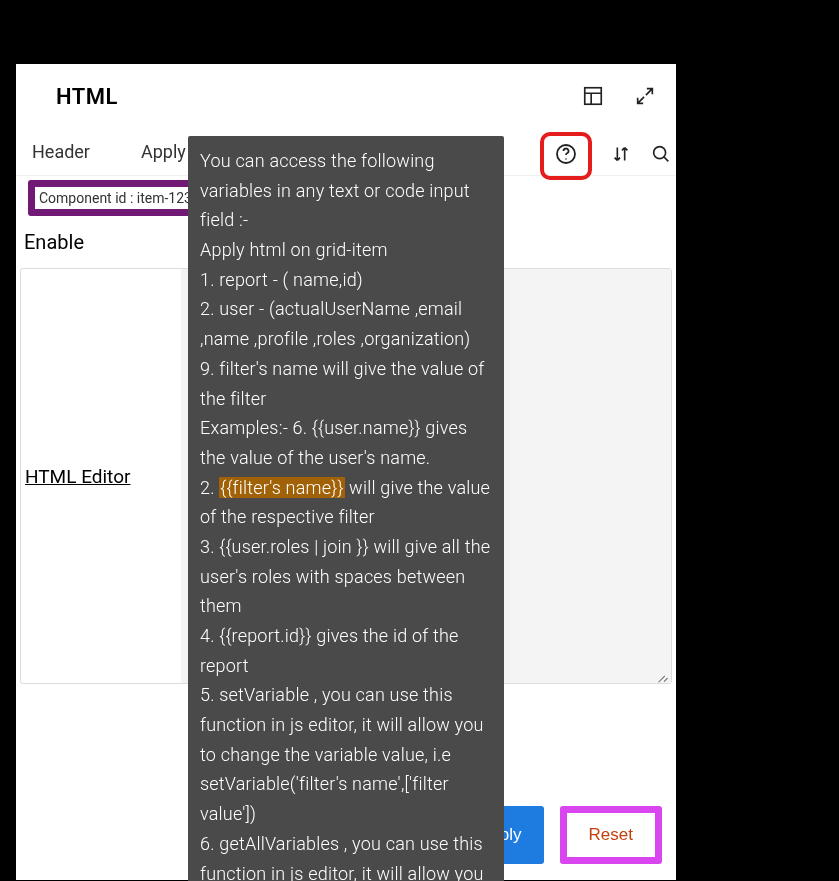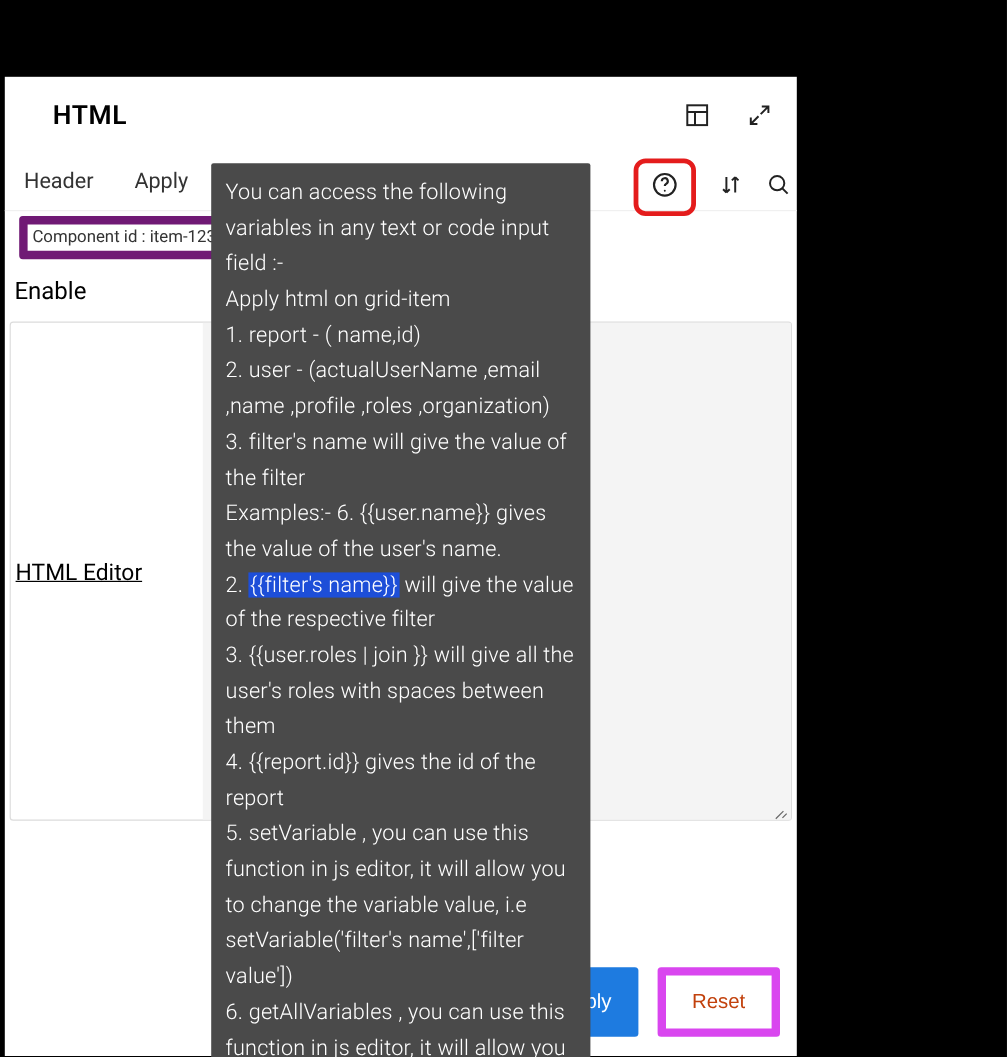--- a/index.html
+++ b/index.html
@@ -4,42 +4,42 @@
 <style>
   * { box-sizing: border-box; margin: 0; padding: 0; }
   html, body {
     width: 839px; height: 881px;
     background: #000;
     font-family: -apple-system, BlinkMacSystemFont, "Segoe UI", Roboto, Arial, sans-serif;
     overflow: hidden;
   }
   .panel {
     position: absolute;
-    left: 4px; top: 64px;
+    left: 16px; top: 64px;
     width: 660px; height: 816px;
     background: #fff;
   }
   
   .topbar {
     height: 64px;
     display: flex; align-items: center;
     padding: 0 20px;
     gap: 20px;
   }
   .close-x { font-size: 22px; color: #555; cursor: pointer; }
   .title { font-size: 22px; font-weight: 600; letter-spacing: .5px; }
   .top-icons { margin-left: auto; display: flex; gap: 30px; align-items: center; }
   .ico { width: 22px; height: 22px; display: flex; align-items: center; justify-content: center; color: #222; }
   .ico svg { width: 22px; height: 22px; stroke: #222; fill: none; stroke-width: 1.8; }
   
   .tabrow {
     display: flex; align-items: center;
     padding: 0 16px;
     height: 48px;
-    gap: 34px;
+    gap: 51px;
     border-bottom: 1px solid #f0f0f0;
     position: relative;
   }
   .tab { font-size: 18px; color: #333; cursor: pointer; white-space: nowrap; }
   .dots { font-size: 20px; color: #3b6fd1; letter-spacing: 2px; cursor: pointer; }
   .right-icons {
     position: absolute; right: 4px; top: 4px;
     display: flex; align-items: center; gap: 18px;
   }
   .help-box {
@@ -119,21 +119,21 @@
     color: #fff;
     font-size: 18px;
     line-height: 1.65;
     padding: 10px 12px 12px 12px;
     border-radius: 2px;
     font-weight: 300;
     letter-spacing: .2px;
     z-index: 10;
   }
   .hl {
-    background: #1d4ed8;
+    background: #a16207;
     color: #fff;
     padding: 0 1px;
   }
 </style>
 </head>
 <body>
 
 <div class="panel">
 
   
@@ -209,21 +209,21 @@
     <button class="btn btn-apply">Apply</button>
     <button class="btn btn-reset">Reset</button>
   </div>
 
   
   <div class="tooltip">
     <div>You can access the following variables in any text or code input field :-</div>
     <div>Apply html on grid-item</div>
     <div>1. report - ( name,id)</div>
     <div>2. user - (actualUserName ,email ,name ,profile ,roles ,organization)</div>
-    <div>3. filter's name will give the value of the filter</div>
+    <div>9. filter's name will give the value of the filter</div>
     <div>Examples:- 6. {{user.name}} gives the value of the user's name.</div>
     <div>
       <span>2. </span><span class="hl">{{filter's name}}</span><span> will give the value of the respective filter</span>
     </div>
     <div>3. {{user.roles | join }} will give all the user's roles with spaces between them</div>
     <div>4. {{report.id}} gives the id of the report</div>
     <div>5. setVariable , you can use this function in js editor, it will allow you to change the variable value, i.e setVariable('filter's name',['filter value'])</div>
     <div>6. getAllVariables , you can use this function in js editor, it will allow you to get all the variables in scope, i.e getAllVariables()</div>
 
   </div>

